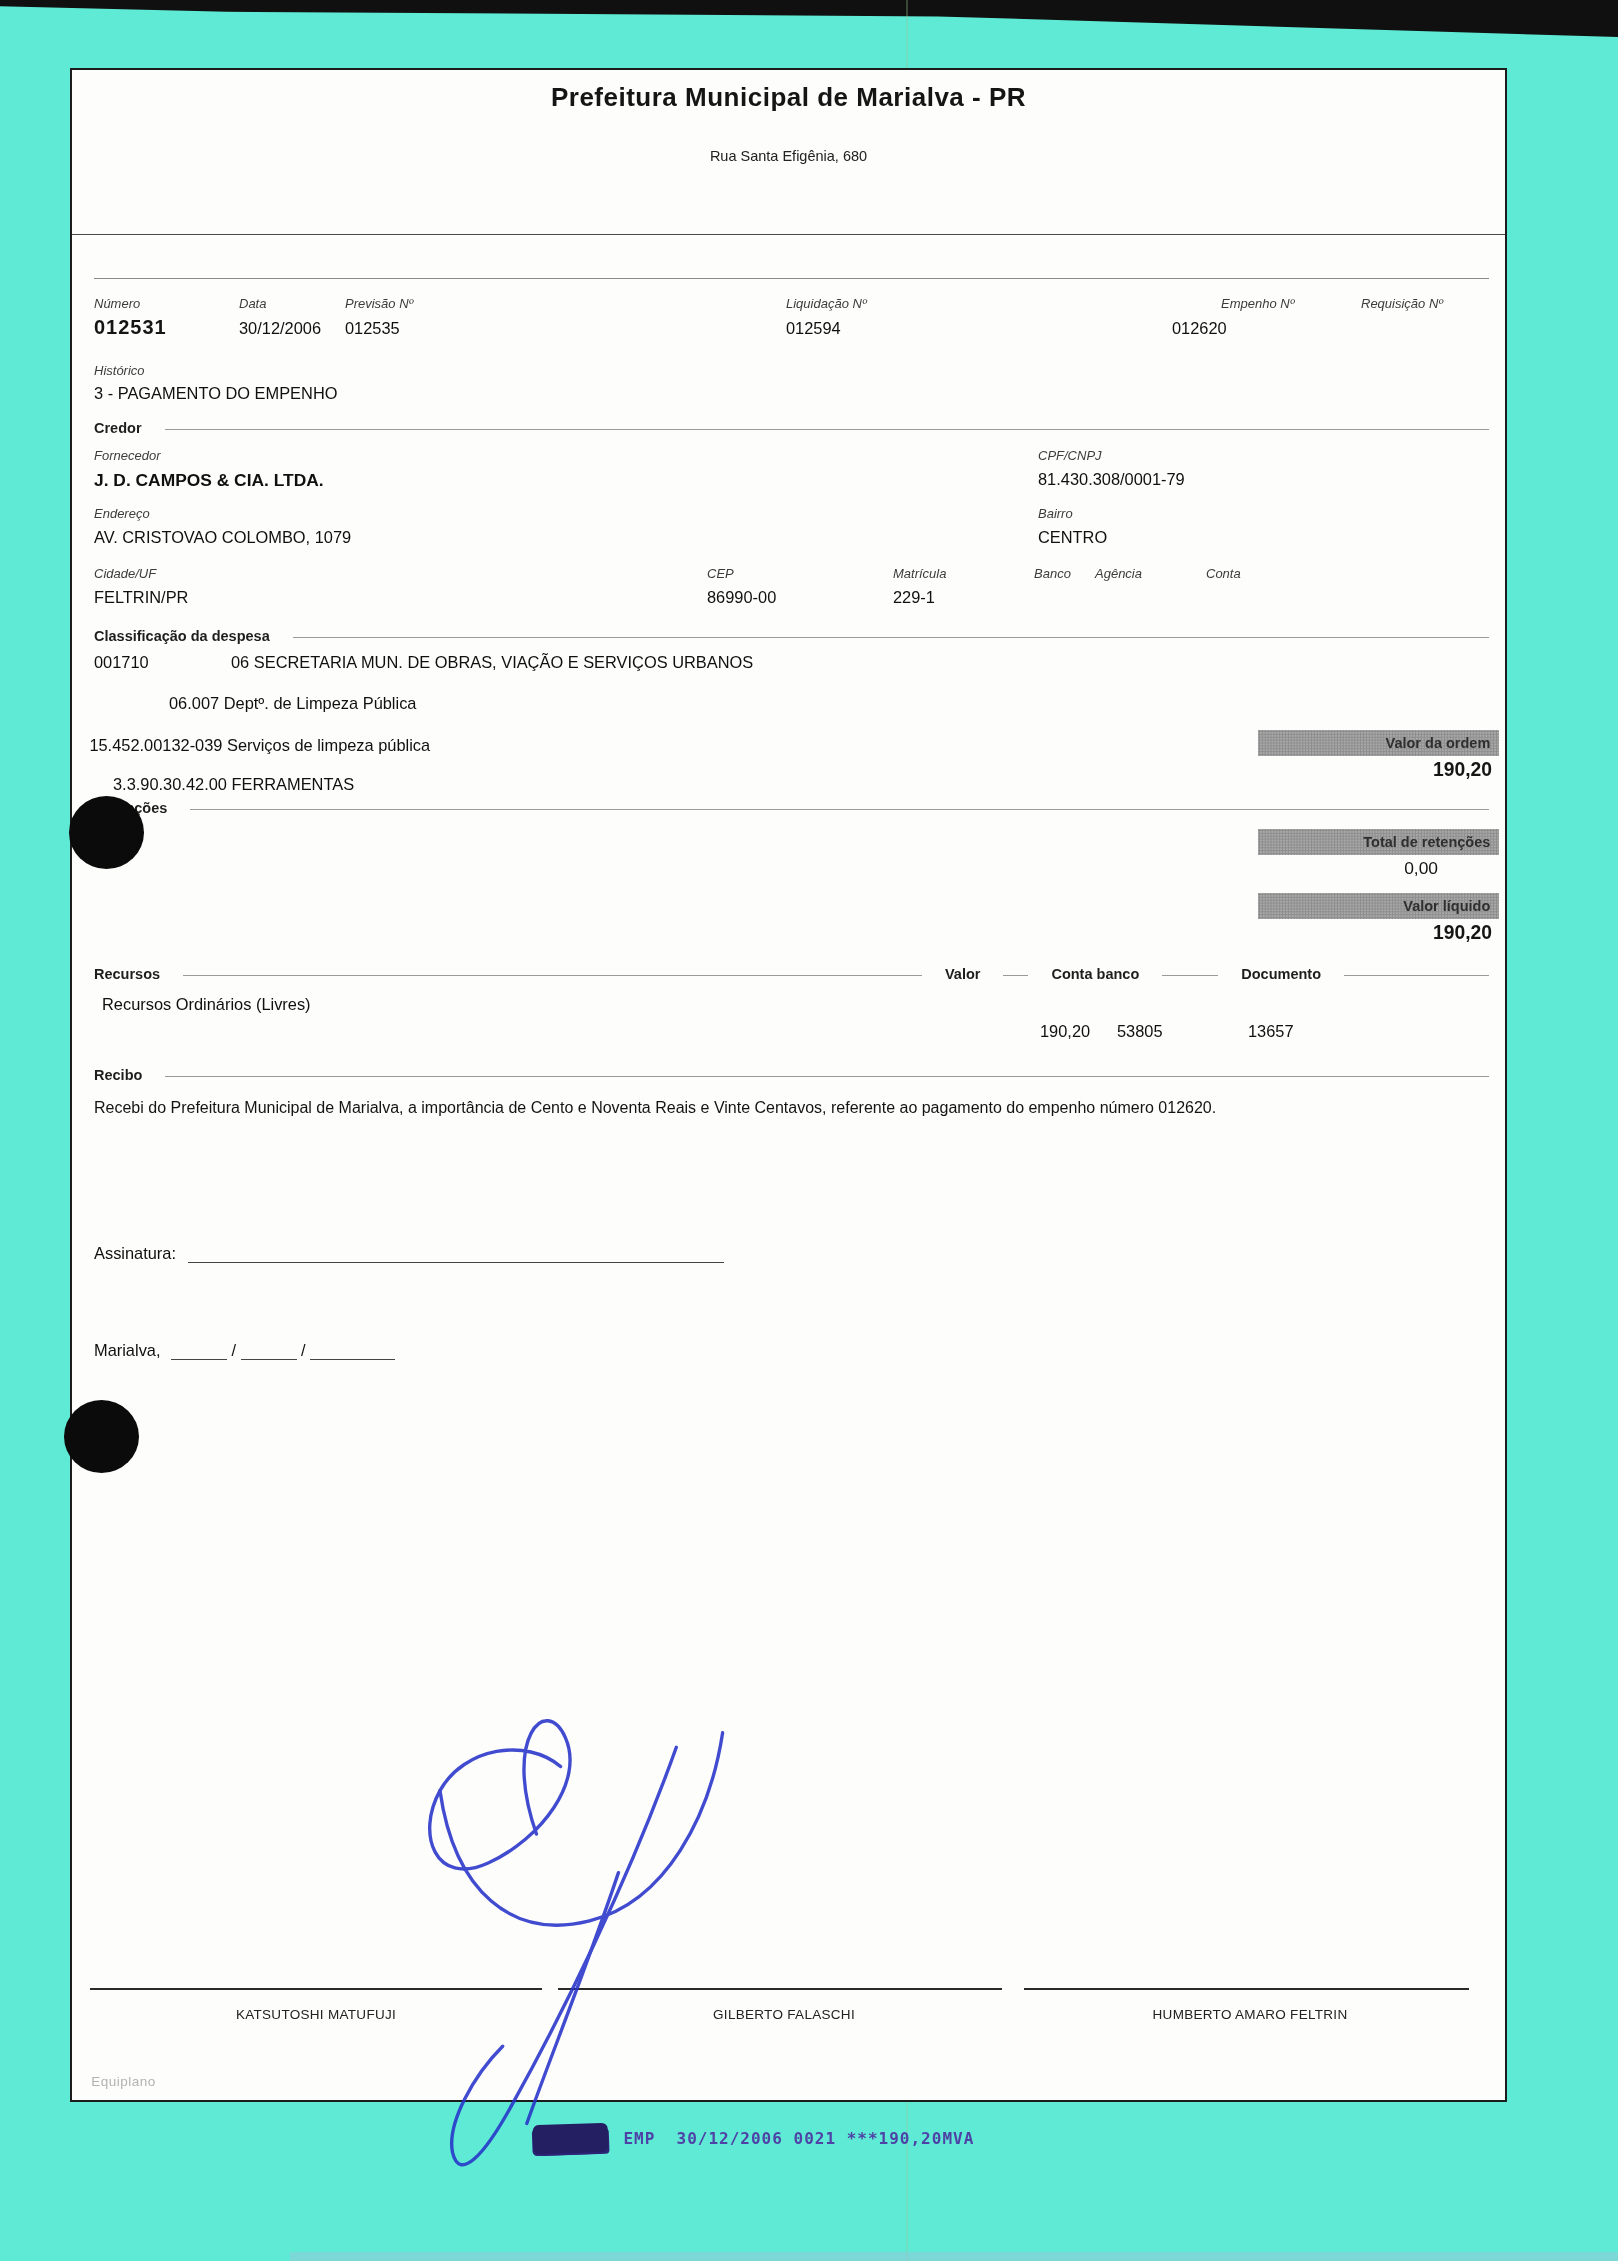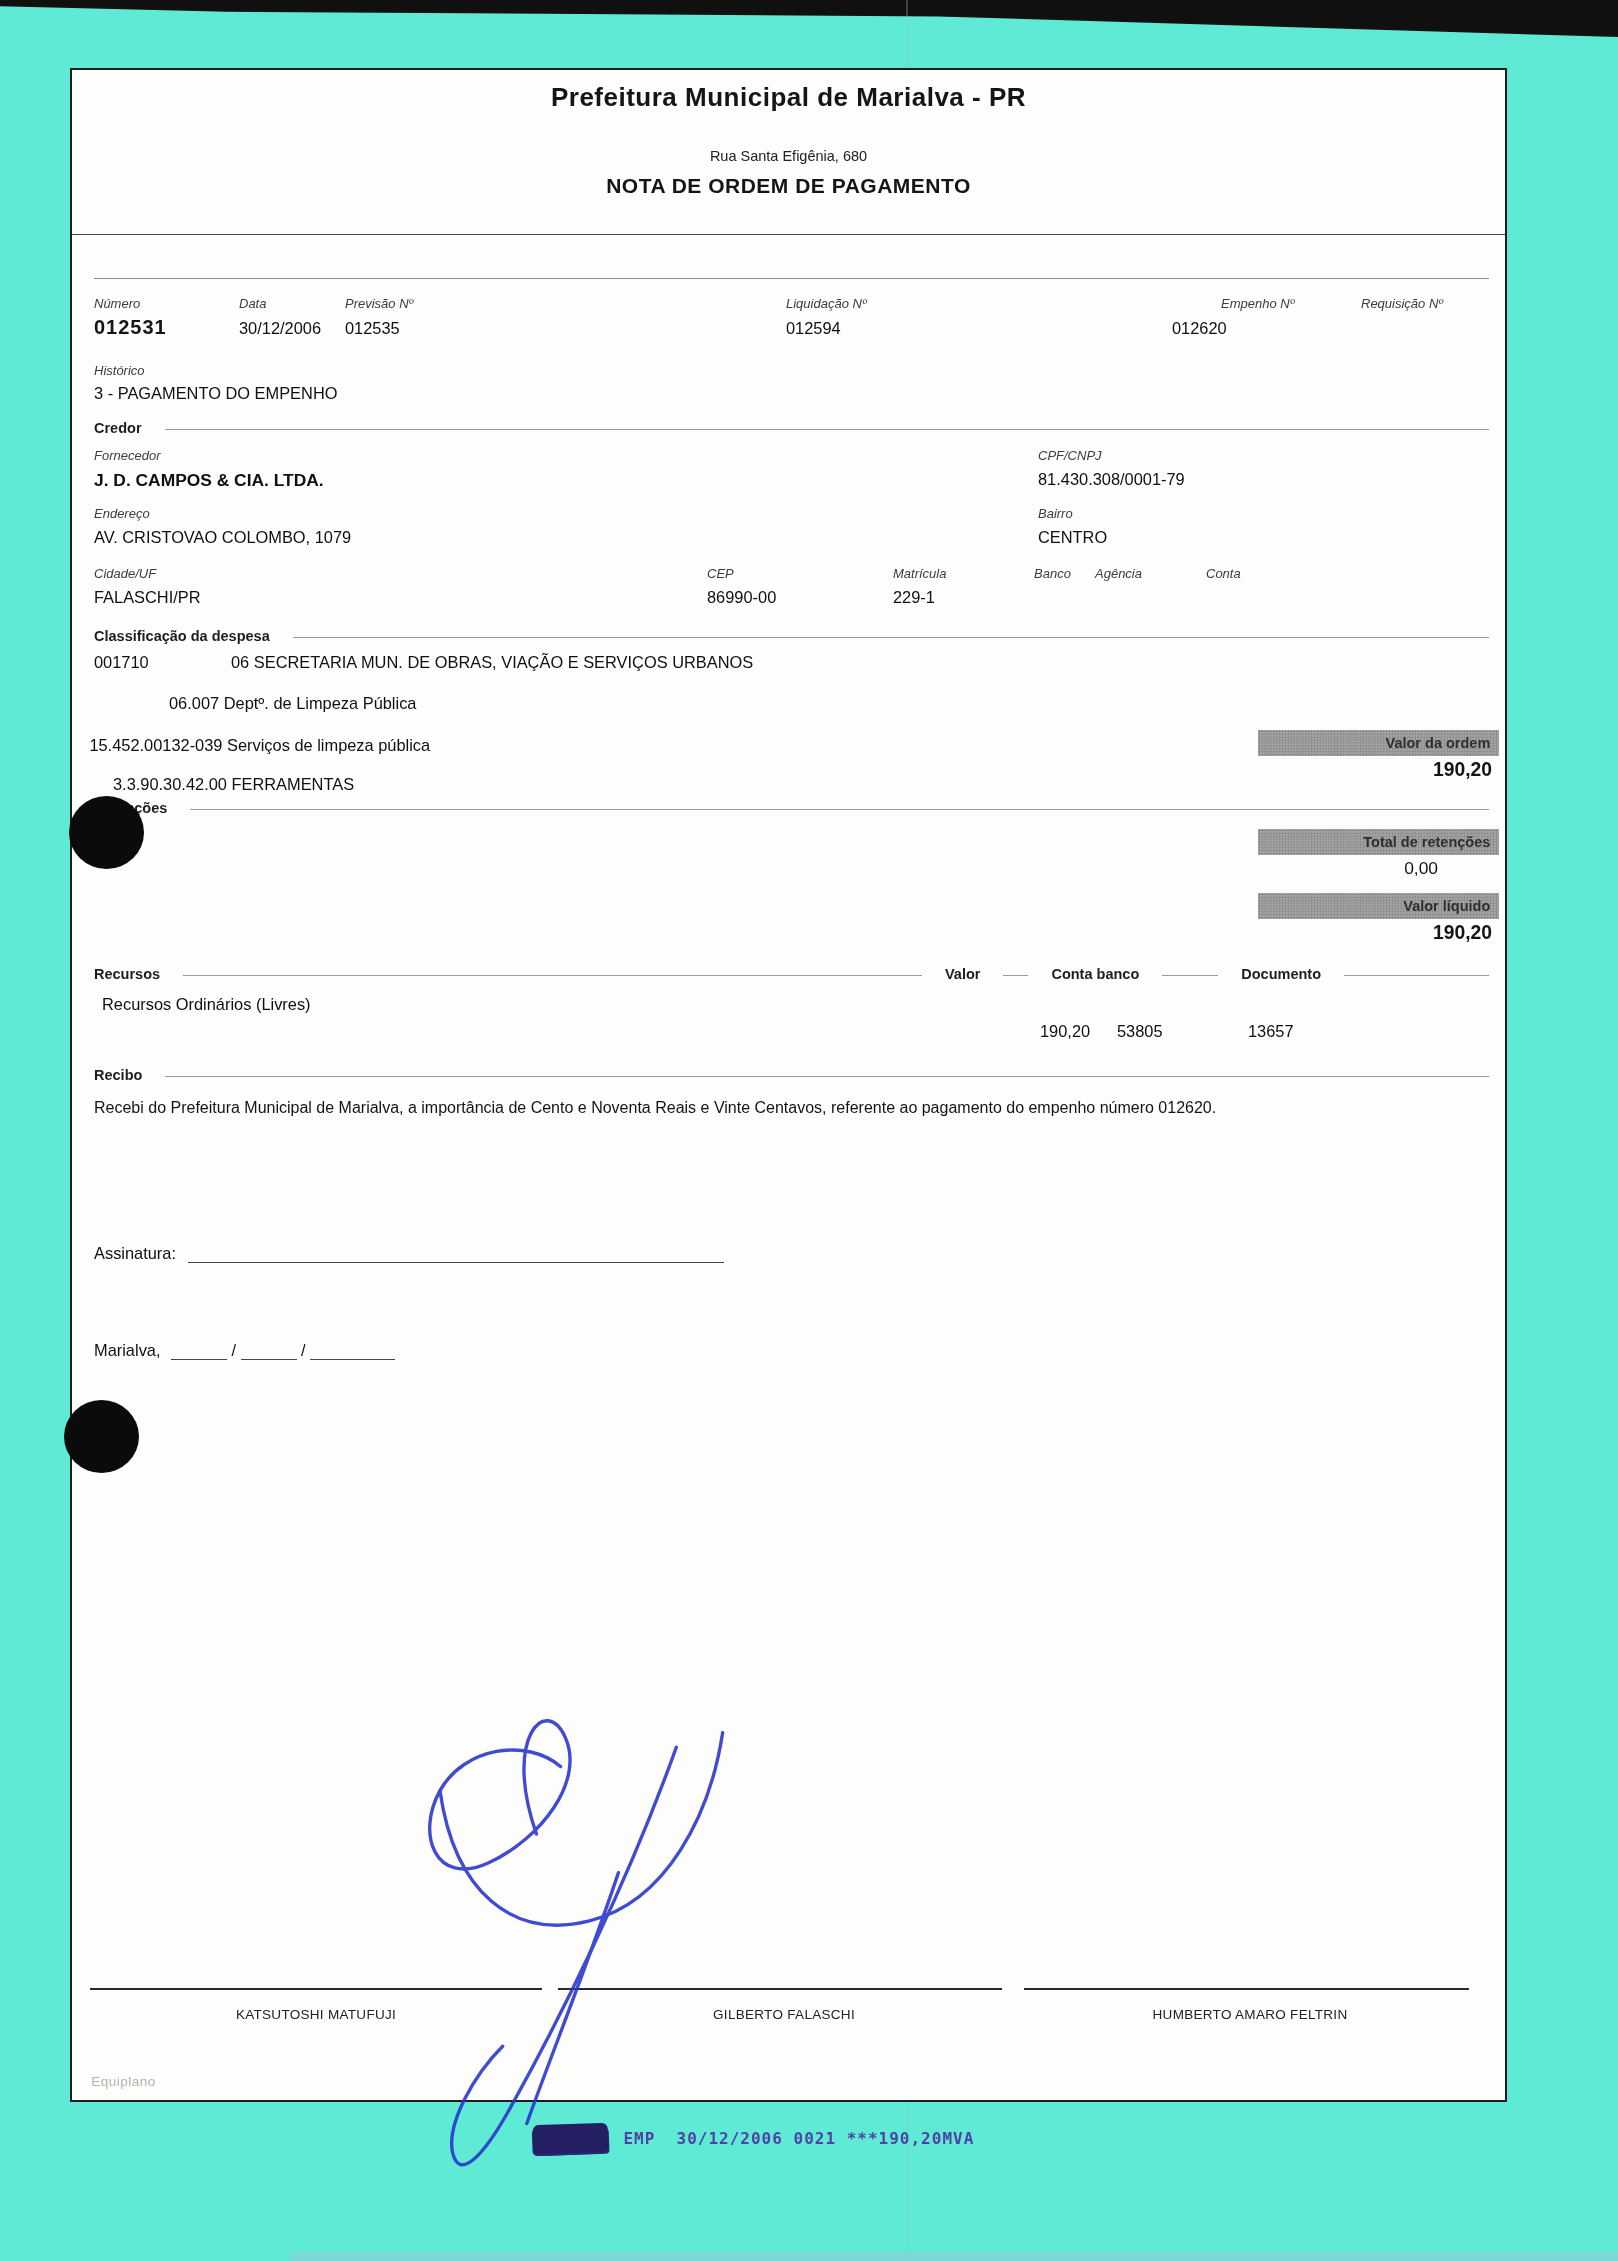--- a/index.html
+++ b/index.html
@@ -51,21 +51,20 @@
 <div class="page">
 
   <div class="scan-top"></div>
   <div class="scan-line-v"></div>
   <div class="scan-bottom"></div>
 
   <div class="doc">
 
     <div class="abs ctr title" style="top:11.6px;">Prefeitura Municipal de Marialva - PR</div>
     <div class="abs ctr sub" style="top:78px;">Rua Santa Efigênia, 680</div>
-    <div class="abs ctr doctitle" style="top:104px;">NOTA DE ORDEM DE PAGAMENTO</div>
     <div class="abs hr-full" style="top:164px;"></div>
 
     <div class="abs hr-thin" style="top:208px;left:22px;width:1395px;"></div>
     <div class="abs lbl" style="top:226px;left:22px;">Número</div>
     <div class="abs numero" style="top:246px;left:22px;">012531</div>
     <div class="abs lbl" style="top:226px;left:167px;">Data</div>
     <div class="abs val" style="top:249px;left:167px;">30/12/2006</div>
     <div class="abs lbl" style="top:226px;left:273px;">Previsão Nº</div>
     <div class="abs val" style="top:249px;left:273px;">012535</div>
     <div class="abs lbl" style="top:226px;left:714px;">Liquidação Nº</div>
@@ -86,21 +85,21 @@
     <div class="abs val-b" style="top:400px;left:22px;font-size:17.4px;">J. D. CAMPOS &amp; CIA. LTDA.</div>
     <div class="abs lbl" style="top:378px;left:966px;">CPF/CNPJ</div>
     <div class="abs val" style="top:400px;left:966px;">81.430.308/0001-79</div>
 
     <div class="abs lbl" style="top:436px;left:22px;">Endereço</div>
     <div class="abs val" style="top:458px;left:22px;">AV. CRISTOVAO COLOMBO, 1079</div>
     <div class="abs lbl" style="top:436px;left:966px;">Bairro</div>
     <div class="abs val" style="top:458px;left:966px;">CENTRO</div>
 
     <div class="abs lbl" style="top:496px;left:22px;">Cidade/UF</div>
-    <div class="abs val" style="top:518px;left:22px;">FALASCHI/PR</div>
+    <div class="abs val" style="top:518px;left:22px;">FELTRIN/PR</div>
     <div class="abs lbl" style="top:496px;left:635px;">CEP</div>
     <div class="abs val" style="top:518px;left:635px;">86990-00</div>
     <div class="abs lbl" style="top:496px;left:821px;">Matrícula</div>
     <div class="abs val" style="top:518px;left:821px;">229-1</div>
     <div class="abs lbl" style="top:496px;left:962px;">Banco</div>
     <div class="abs lbl" style="top:496px;left:1023px;">Agência</div>
     <div class="abs lbl" style="top:496px;left:1134px;">Conta</div>
 
     <div class="abs sec" style="top:558px;left:22px;width:1395px;">
       <span>Classificação da despesa</span>

